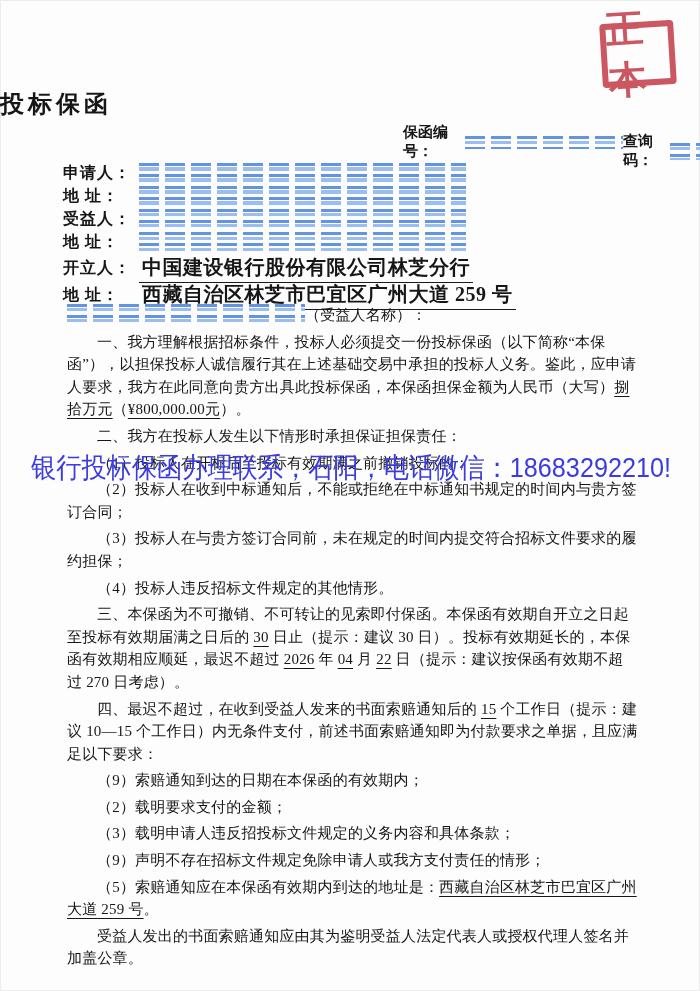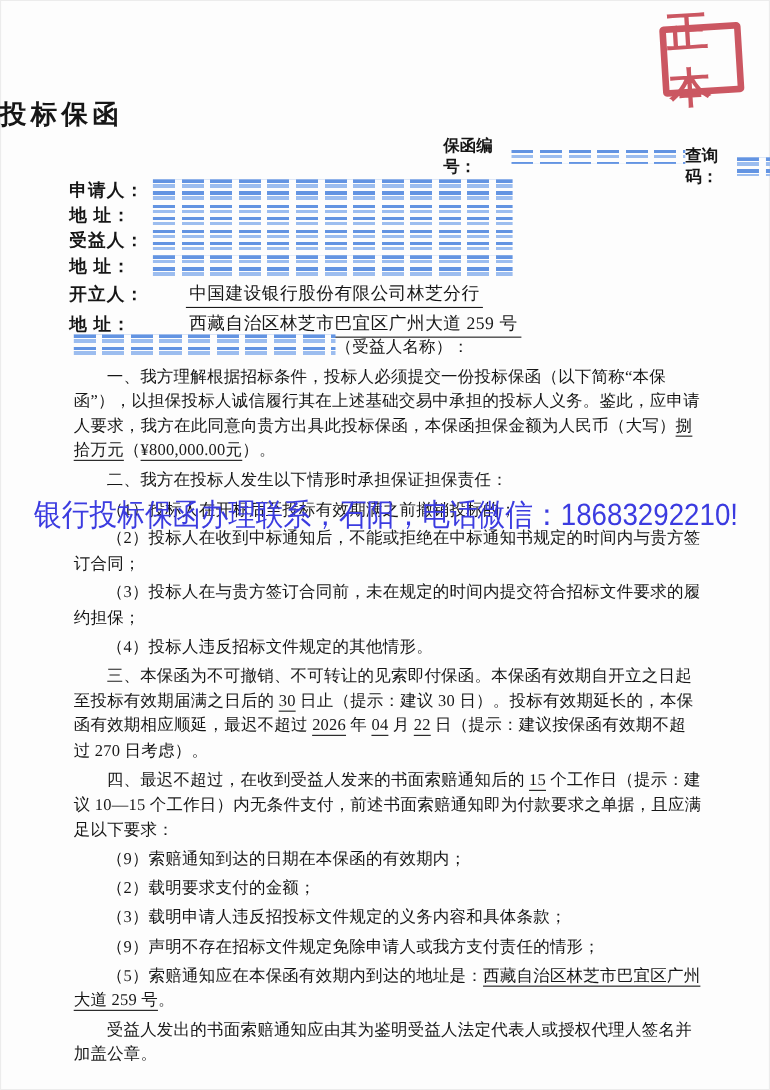--- a/index.html
+++ b/index.html
@@ -39,21 +39,21 @@
     background-image:
       repeating-linear-gradient(90deg, rgba(0,0,0,0) 0 20px, #fdfdfd 20px 26px),
       repeating-linear-gradient(180deg, #6394e2 0 3px, rgba(0,0,0,0) 3px 4.5px, #9cbdef 4.5px 7.5px, rgba(0,0,0,0) 7.5px 11px);
   }
   .redact.ru{border-bottom:1.5px solid #2e2e2e;}
   
   .parties{position:absolute;left:63px;top:162px;width:570px;}
   .prow{display:flex;align-items:center;height:23px;}
   .prow.tall{height:25px;padding-top:2px;}
   .plabel{font-weight:700;font-size:16px;width:76px;flex:none;letter-spacing:1px;}
-  .pvalue{font-weight:400;font-size:16px;border-bottom:1.5px solid #1a1a1a;padding:0 3px 1px 3px;letter-spacing:.5px;margin-left:30px;}
+  .pvalue{font-weight:700;font-size:20px;border-bottom:1.5px solid #1a1a1a;padding:0 3px 1px 3px;letter-spacing:.5px;}
   .redact.f{width:327px;height:21px;}
   
   .docbody{position:absolute;left:63px;top:300px;width:579px;font-size:15px;line-height:22.6px;letter-spacing:.2px;}
   .docbody p{margin:4px;text-indent:2em;}
   .docbody p.noindent{text-indent:0;}
   .u{text-decoration:underline;text-underline-offset:4px;text-decoration-thickness:1px;}
   
   .watermark{
     position:absolute;left:31px;top:449px;z-index:5;
     font-family:"Liberation Sans","DejaVu Sans",sans-serif;

